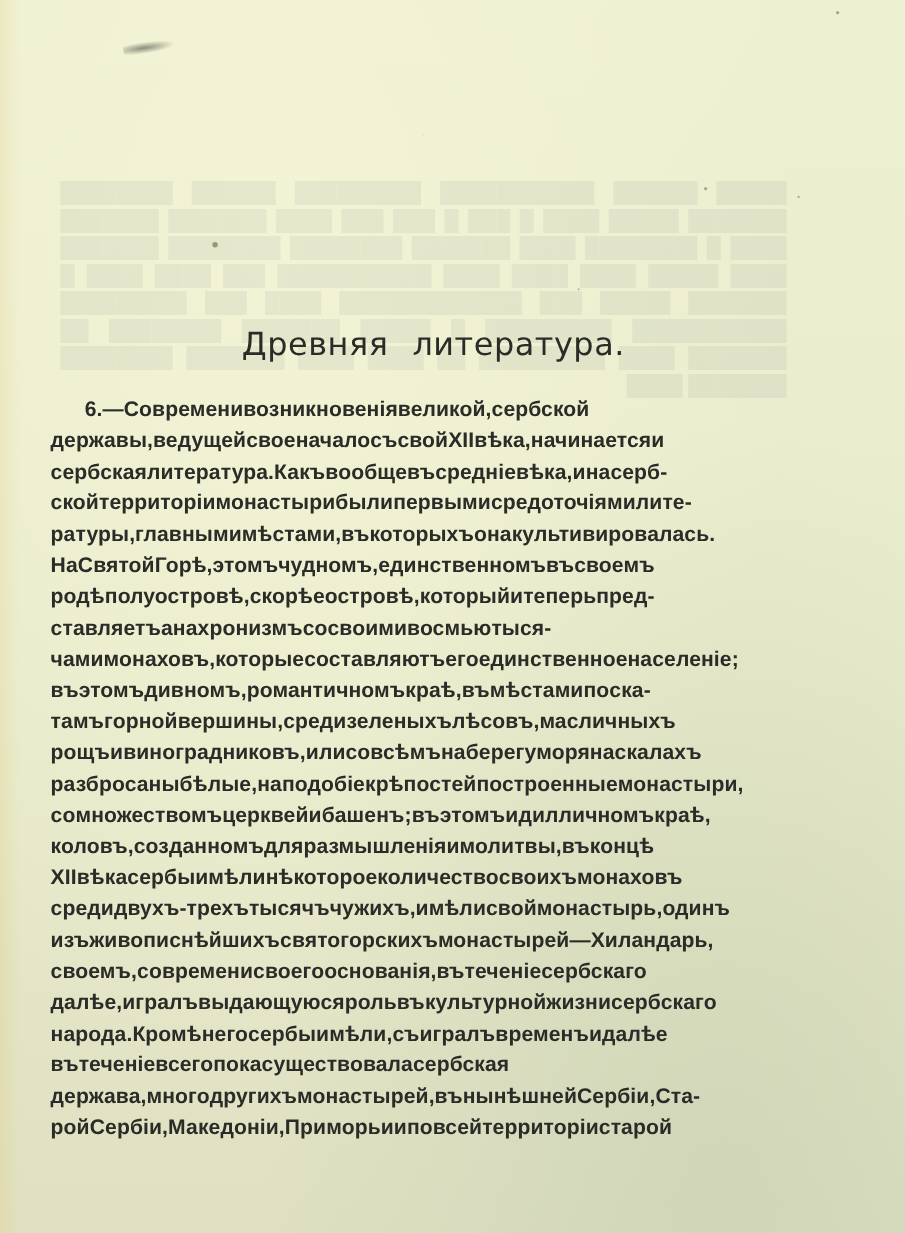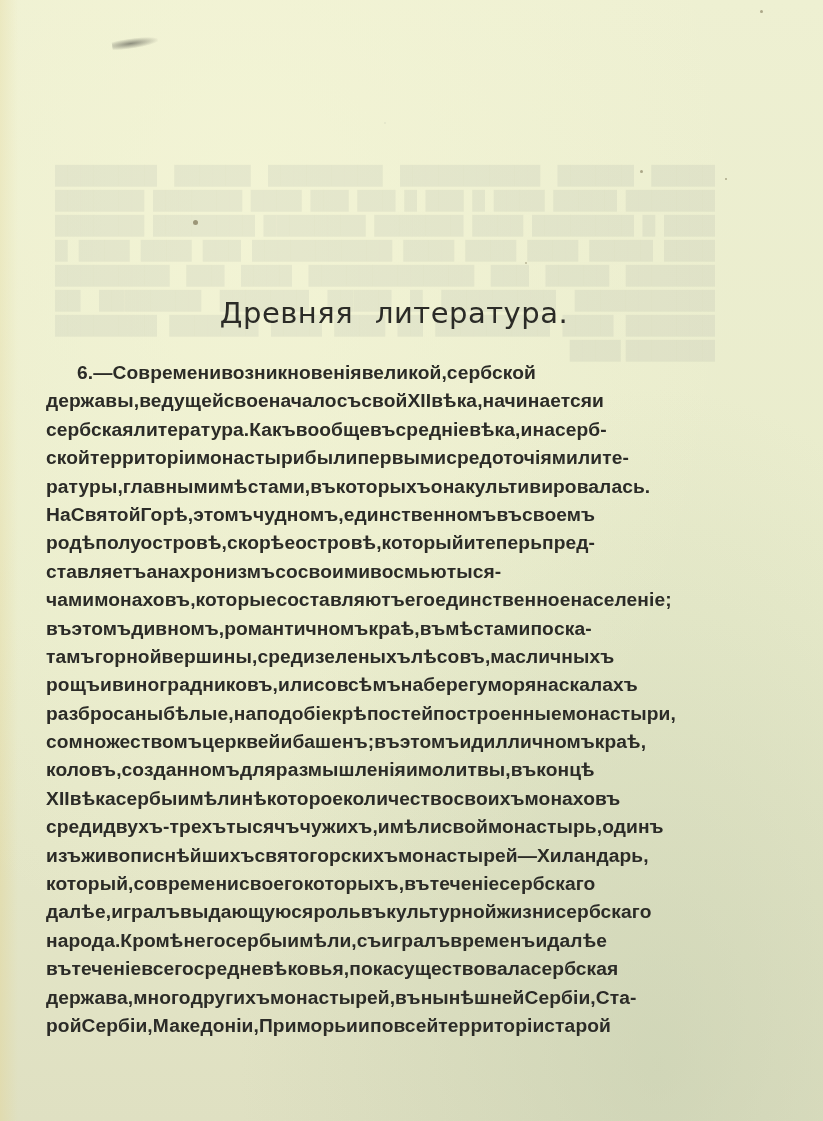--- a/index.html
+++ b/index.html
@@ -287,25 +287,25 @@
       </div>
       <div class="jline">
         <span>изъ</span>
         <span>живописнѣйшихъ</span>
         <span>святогорскихъ</span>
         <span>монастырей</span>
         <span>—</span>
         <span>Хиландарь,</span>
       </div>
       <div class="jline">
-        <span>который,</span>
+        <span>своемъ,</span>
         <span>со</span>
         <span>времени</span>
         <span>своего</span>
-        <span>которыхъ,</span>
+        <span>основанія,</span>
         <span>въ</span>
         <span>теченіе</span>
         <span>сербскаго</span>
       </div>
       <div class="jline">
         <span>далѣе,</span>
         <span>игралъ</span>
         <span>выдающуюся</span>
         <span>роль</span>
         <span>въ</span>
@@ -322,21 +322,20 @@
         <span>съ</span>
         <span>игралъ</span>
         <span>временъ</span>
         <span>и</span>
         <span>далѣе</span>
       </div>
       <div class="jline">
         <span>въ</span>
         <span>теченіе</span>
         <span>всего</span>
-        <span>средневѣковья,</span>
         <span>пока</span>
         <span>существовала</span>
         <span>сербская</span>
       </div>
       <div class="jline">
         <span>держава,</span>
         <span>много</span>
         <span>другихъ</span>
         <span>монастырей,</span>
         <span>въ</span>

